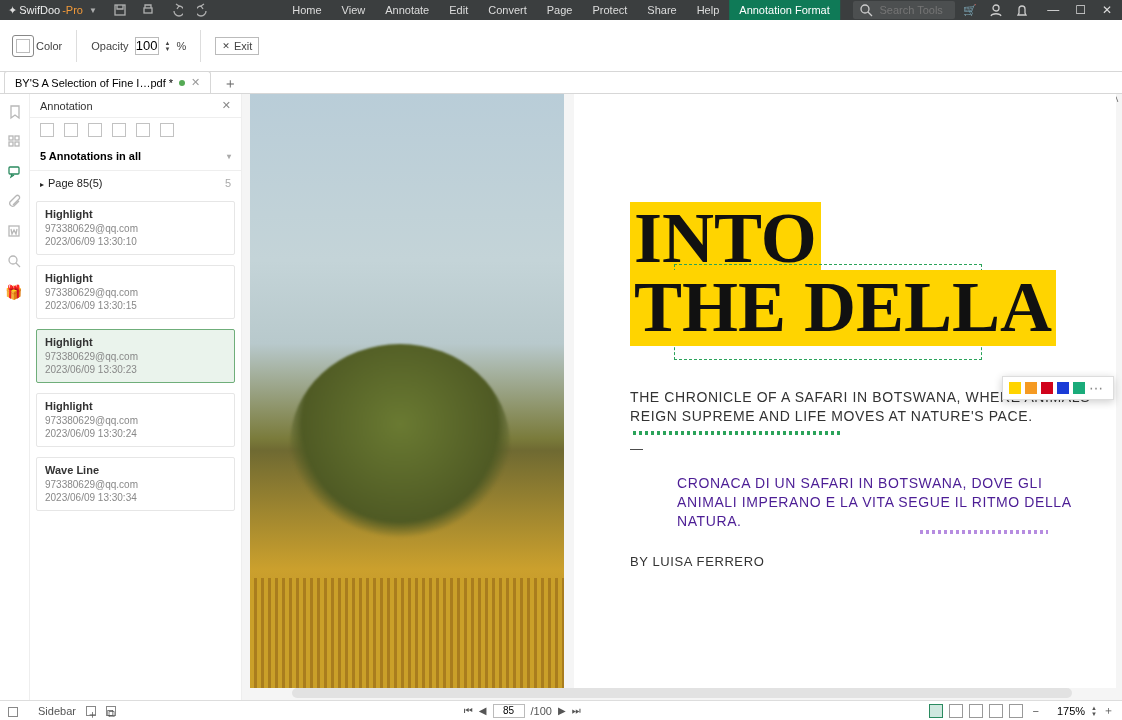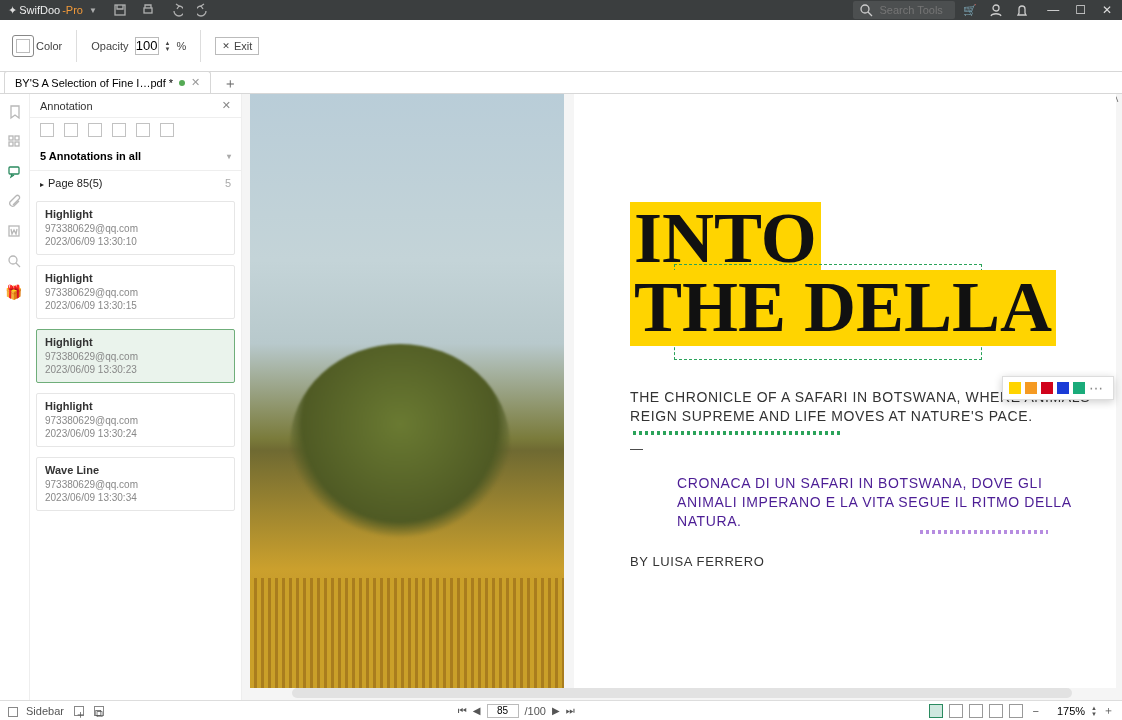--- a/index.html
+++ b/index.html
@@ -79,21 +79,21 @@
 
 .color-pop { position: absolute; top: 282px; right: 2px; width: 112px; height: 24px; background: #fff; border: 1px solid #ddd; box-shadow: 0 2px 8px rgba(0,0,0,.2); display: flex; align-items: center; gap: 4px; padding: 0 6px; }
 .color-pop .sw { width: 12px; height: 12px; cursor: pointer; }
 .color-pop .more { font-size: 14px; color: #888; cursor: pointer; }
 
 .page-badge { position: absolute; top: 0; right: 12px; background: #9a9a9a; color: #fff; font-size: 10px; padding: 1px 5px; border-radius: 2px; }
 .collapse-btn { position: absolute; top: 0; right: 0; width: 12px; height: 14px; font-size: 10px; color: #666; cursor: pointer; text-align: center; }
 
 
 .status { height: 20px; background: #fff; border-top: 1px solid #ddd; display: flex; align-items: center; font-size: 11px; color: #555; padding: 0 8px; gap: 10px; }
-.status .side-toggle { display: flex; align-items: flex-end; gap: 8px; }
+.status .side-toggle { display: flex; align-items: flex-end; gap: 20px; }
 .status .sq { width: 10px; height: 10px; border: 1px solid #888; }
 .status .pager { margin: 0 auto; display: flex; align-items: center; gap: 6px; }
 .status .pager input { width: 32px; height: 14px; text-align: center; border: 1px solid #bbb; font-size: 10px; }
 .status .pager .nav { cursor: pointer; font-size: 10px; }
 .status .views { display: flex; align-items: center; gap: 6px; }
 .status .views .vb { width: 14px; height: 14px; border: 1px solid #999; cursor: pointer; }
 .status .views .vb.active { background: #cfe8df; border-color: #2a8a5f; }
 .status .zoom { display: flex; align-items: center; gap: 6px; }
 .status .zoom input { width: 40px; border: none; text-align: right; font-size: 11px; }
 
@@ -118,20 +118,32 @@
         <rect x="3" y="5" width="8" height="5"></rect>
         <path d="M4 5V2h6v3"></path>
       </svg>
     <svg class="icon ic">
         <path d="M10 3a5 5 0 1 1-5 5M10 3l-3-2M10 3l-2 3"></path>
       </svg>
     <svg class="icon ic">
         <path d="M4 3a5 5 0 1 0 5 5M4 3l3-2M4 3l2 3"></path>
       </svg>
   </div>
+  <div class="menus">
+    <div class="mi">Home</div>
+    <div class="mi">View</div>
+    <div class="mi">Annotate</div>
+    <div class="mi">Edit</div>
+    <div class="mi">Convert</div>
+    <div class="mi">Page</div>
+    <div class="mi">Protect</div>
+    <div class="mi">Share</div>
+    <div class="mi">Help</div>
+    <div class="mi active">Annotation Format</div>
+  </div>
   <div class="search">
     <svg class="icon">
         <circle cx="6" cy="6" r="4"></circle>
         <path d="M9 9l4 4"></path>
       </svg>
     <input placeholder="Search Tools" style="">
   </div>
   <div class="right-icons">
     <span style="color:#f59a22;">🛒</span>
     <svg class="icon">

